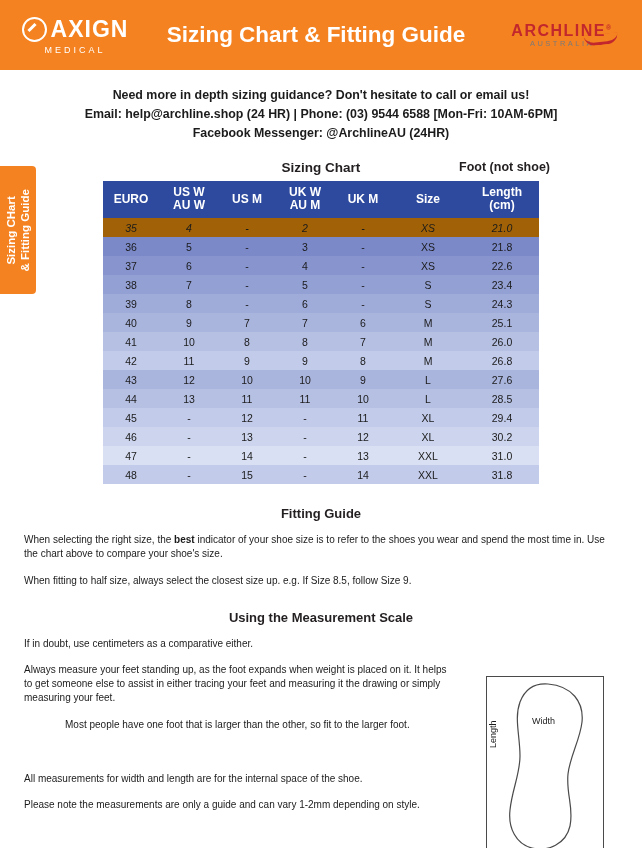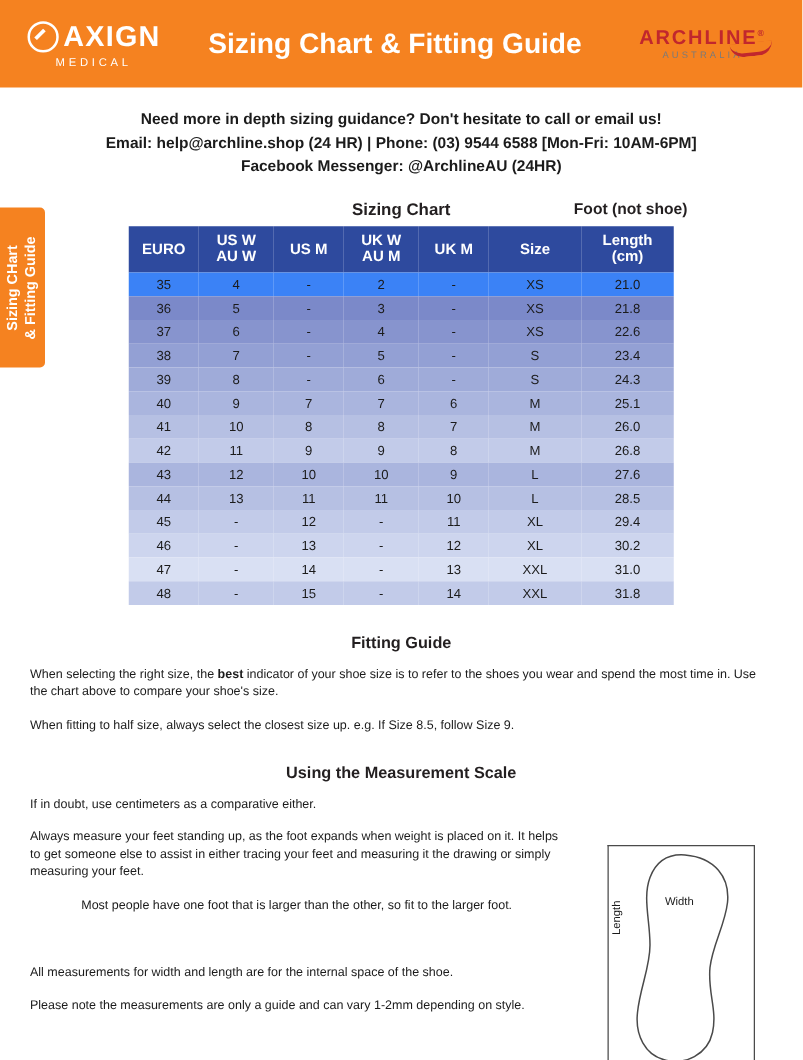--- a/index.html
+++ b/index.html
@@ -302,21 +302,21 @@
         <th class="col-euro">EURO</th>
         <th class="col-usw">US W<br>AU W</th>
         <th class="col-usm">US M</th>
         <th class="col-ukw">UK W<br>AU M</th>
         <th class="col-ukm">UK M</th>
         <th class="col-size">Size</th>
         <th class="col-len">Length<br>(cm)</th>
       </tr>
     </thead>
     <tbody id="sizing-body">
-        <tr style="background: #3b82f6;">
+        <tr style="background: #a16207; font-style: italic;">
           <td>35</td>
           <td>4</td>
           <td>-</td>
           <td>2</td>
           <td>-</td>
           <td>XS</td>
           <td>21.0</td>
         </tr>
         <tr style="background: rgb(123, 137, 201);">
           <td>36</td>

